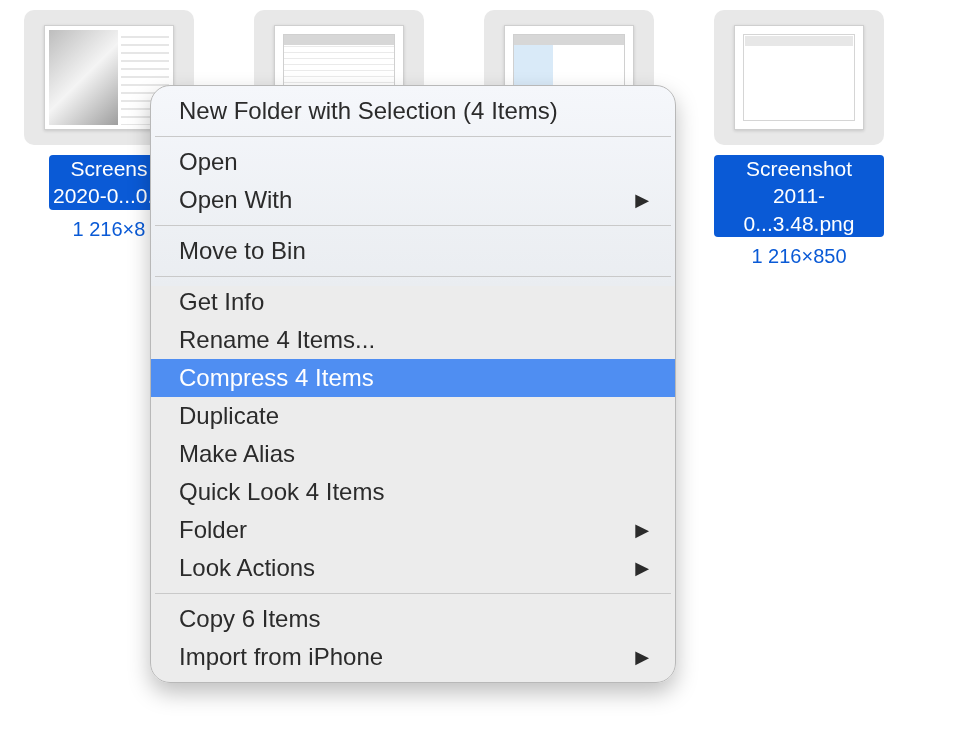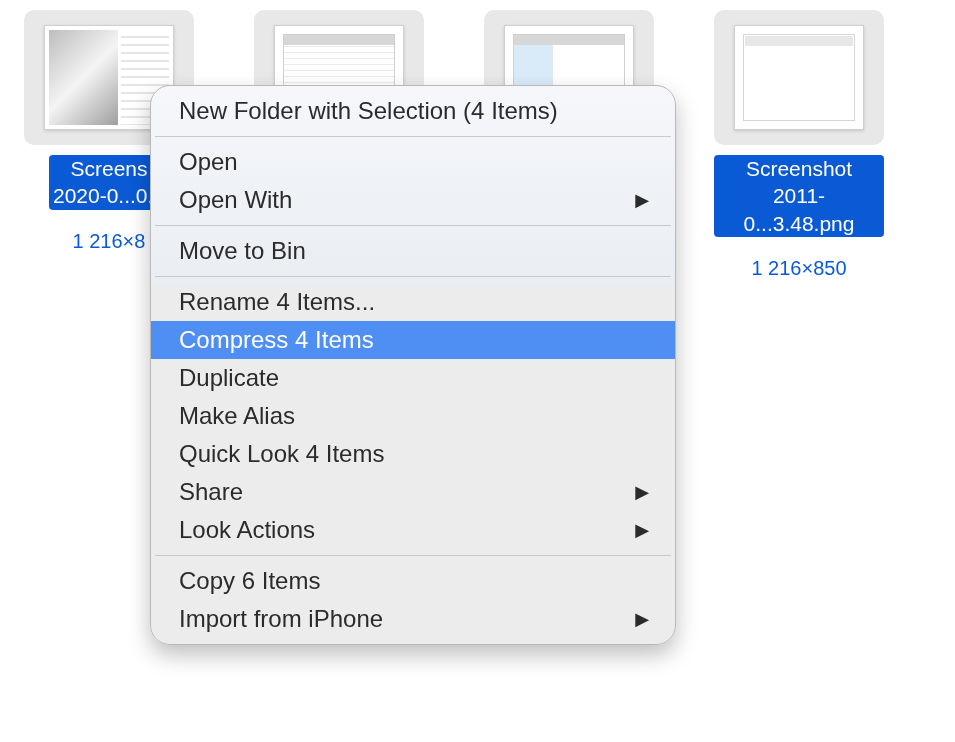--- a/index.html
+++ b/index.html
@@ -88,21 +88,21 @@
     color: #fff;
     font-size: 21px;
     line-height: 1.3;
     border-radius: 4px;
     padding: 0 4px;
     text-align: center;
     white-space: pre-line;
     max-width: 230px;
   }
   .file-dims {
-    margin-top: 20px;
+    margin-top: 8px;
     color: #0a5ad6;
     font-size: 20px;
   }
 
   
   .context-menu {
     position: absolute;
     left: 150px;
     top: 85px;
     width: 526px;
@@ -190,36 +190,39 @@
 
   <div class="menu-sep"></div>
 
   <div class="menu-item">
     <span>Move to Bin</span>
   </div>
 
   <div class="menu-sep"></div>
 
   <div class="menu-item">
+    <span>Get Info</span>
+  </div>
+  <div class="menu-item">
     <span>Rename 4 Items...</span>
   </div>
   <div class="menu-item highlight">
     <span>Compress 4 Items</span>
   </div>
   <div class="menu-item">
     <span>Duplicate</span>
   </div>
   <div class="menu-item">
     <span>Make Alias</span>
   </div>
   <div class="menu-item">
     <span>Quick Look 4 Items</span>
   </div>
   <div class="menu-item">
-    <span>Share</span>
+    <span>Folder</span>
     <span class="submenu-arrow">▶</span>
   </div>
   <div class="menu-item">
     <span>Look Actions</span>
     <span class="submenu-arrow">▶</span>
   </div>
 
   <div class="menu-sep"></div>
 
   <div class="menu-item">

